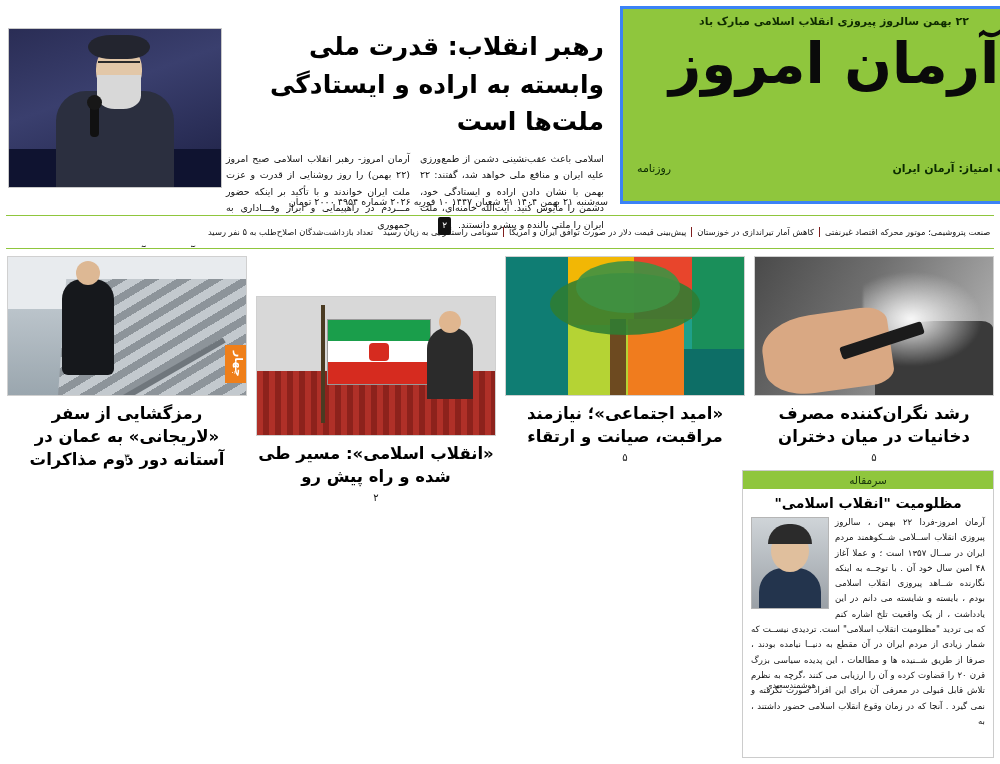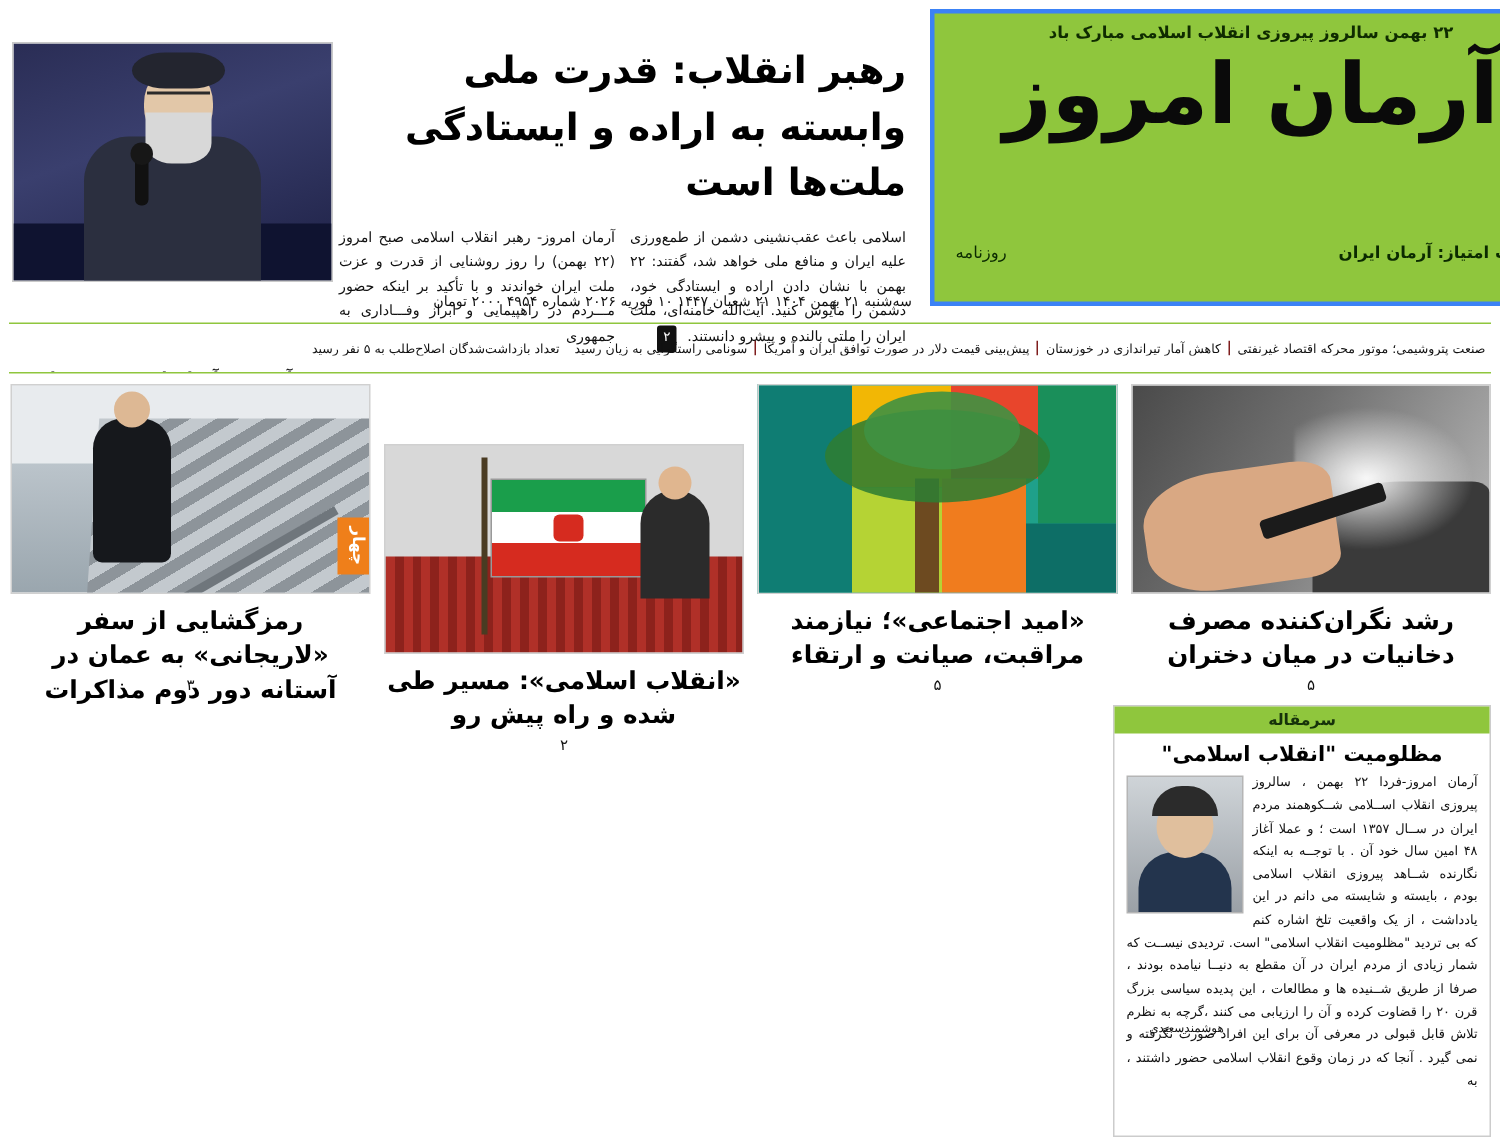--- a/index.html
+++ b/index.html
@@ -343,21 +343,21 @@
   }
 
   
   .editorial {
     position:absolute; top:470px; left:742px; width:252px; height:288px;
     border:1px solid #cccccc; background:#fff;
   }
   .ed-head {
     height:18px; background:#8fc63d;
     display:flex; align-items:center; justify-content:center;
-    font-size:10.5px; font-weight:bold; color:#16320a; direction:rtl;
+    font-size:10.5px; font-weight:normal; color:#16320a; direction:rtl;
   }
   .ed-title {
     margin:6px 8px 4px 8px;
     font-size:14px; font-weight:bold; text-align:center; direction:rtl; color:#000;
   }
   .ed-body {
     padding:0 8px 6px 8px; direction:rtl; text-align:justify;
     font-size:8.6px; line-height:1.78; color:#111;
   }
   .ed-portrait {

